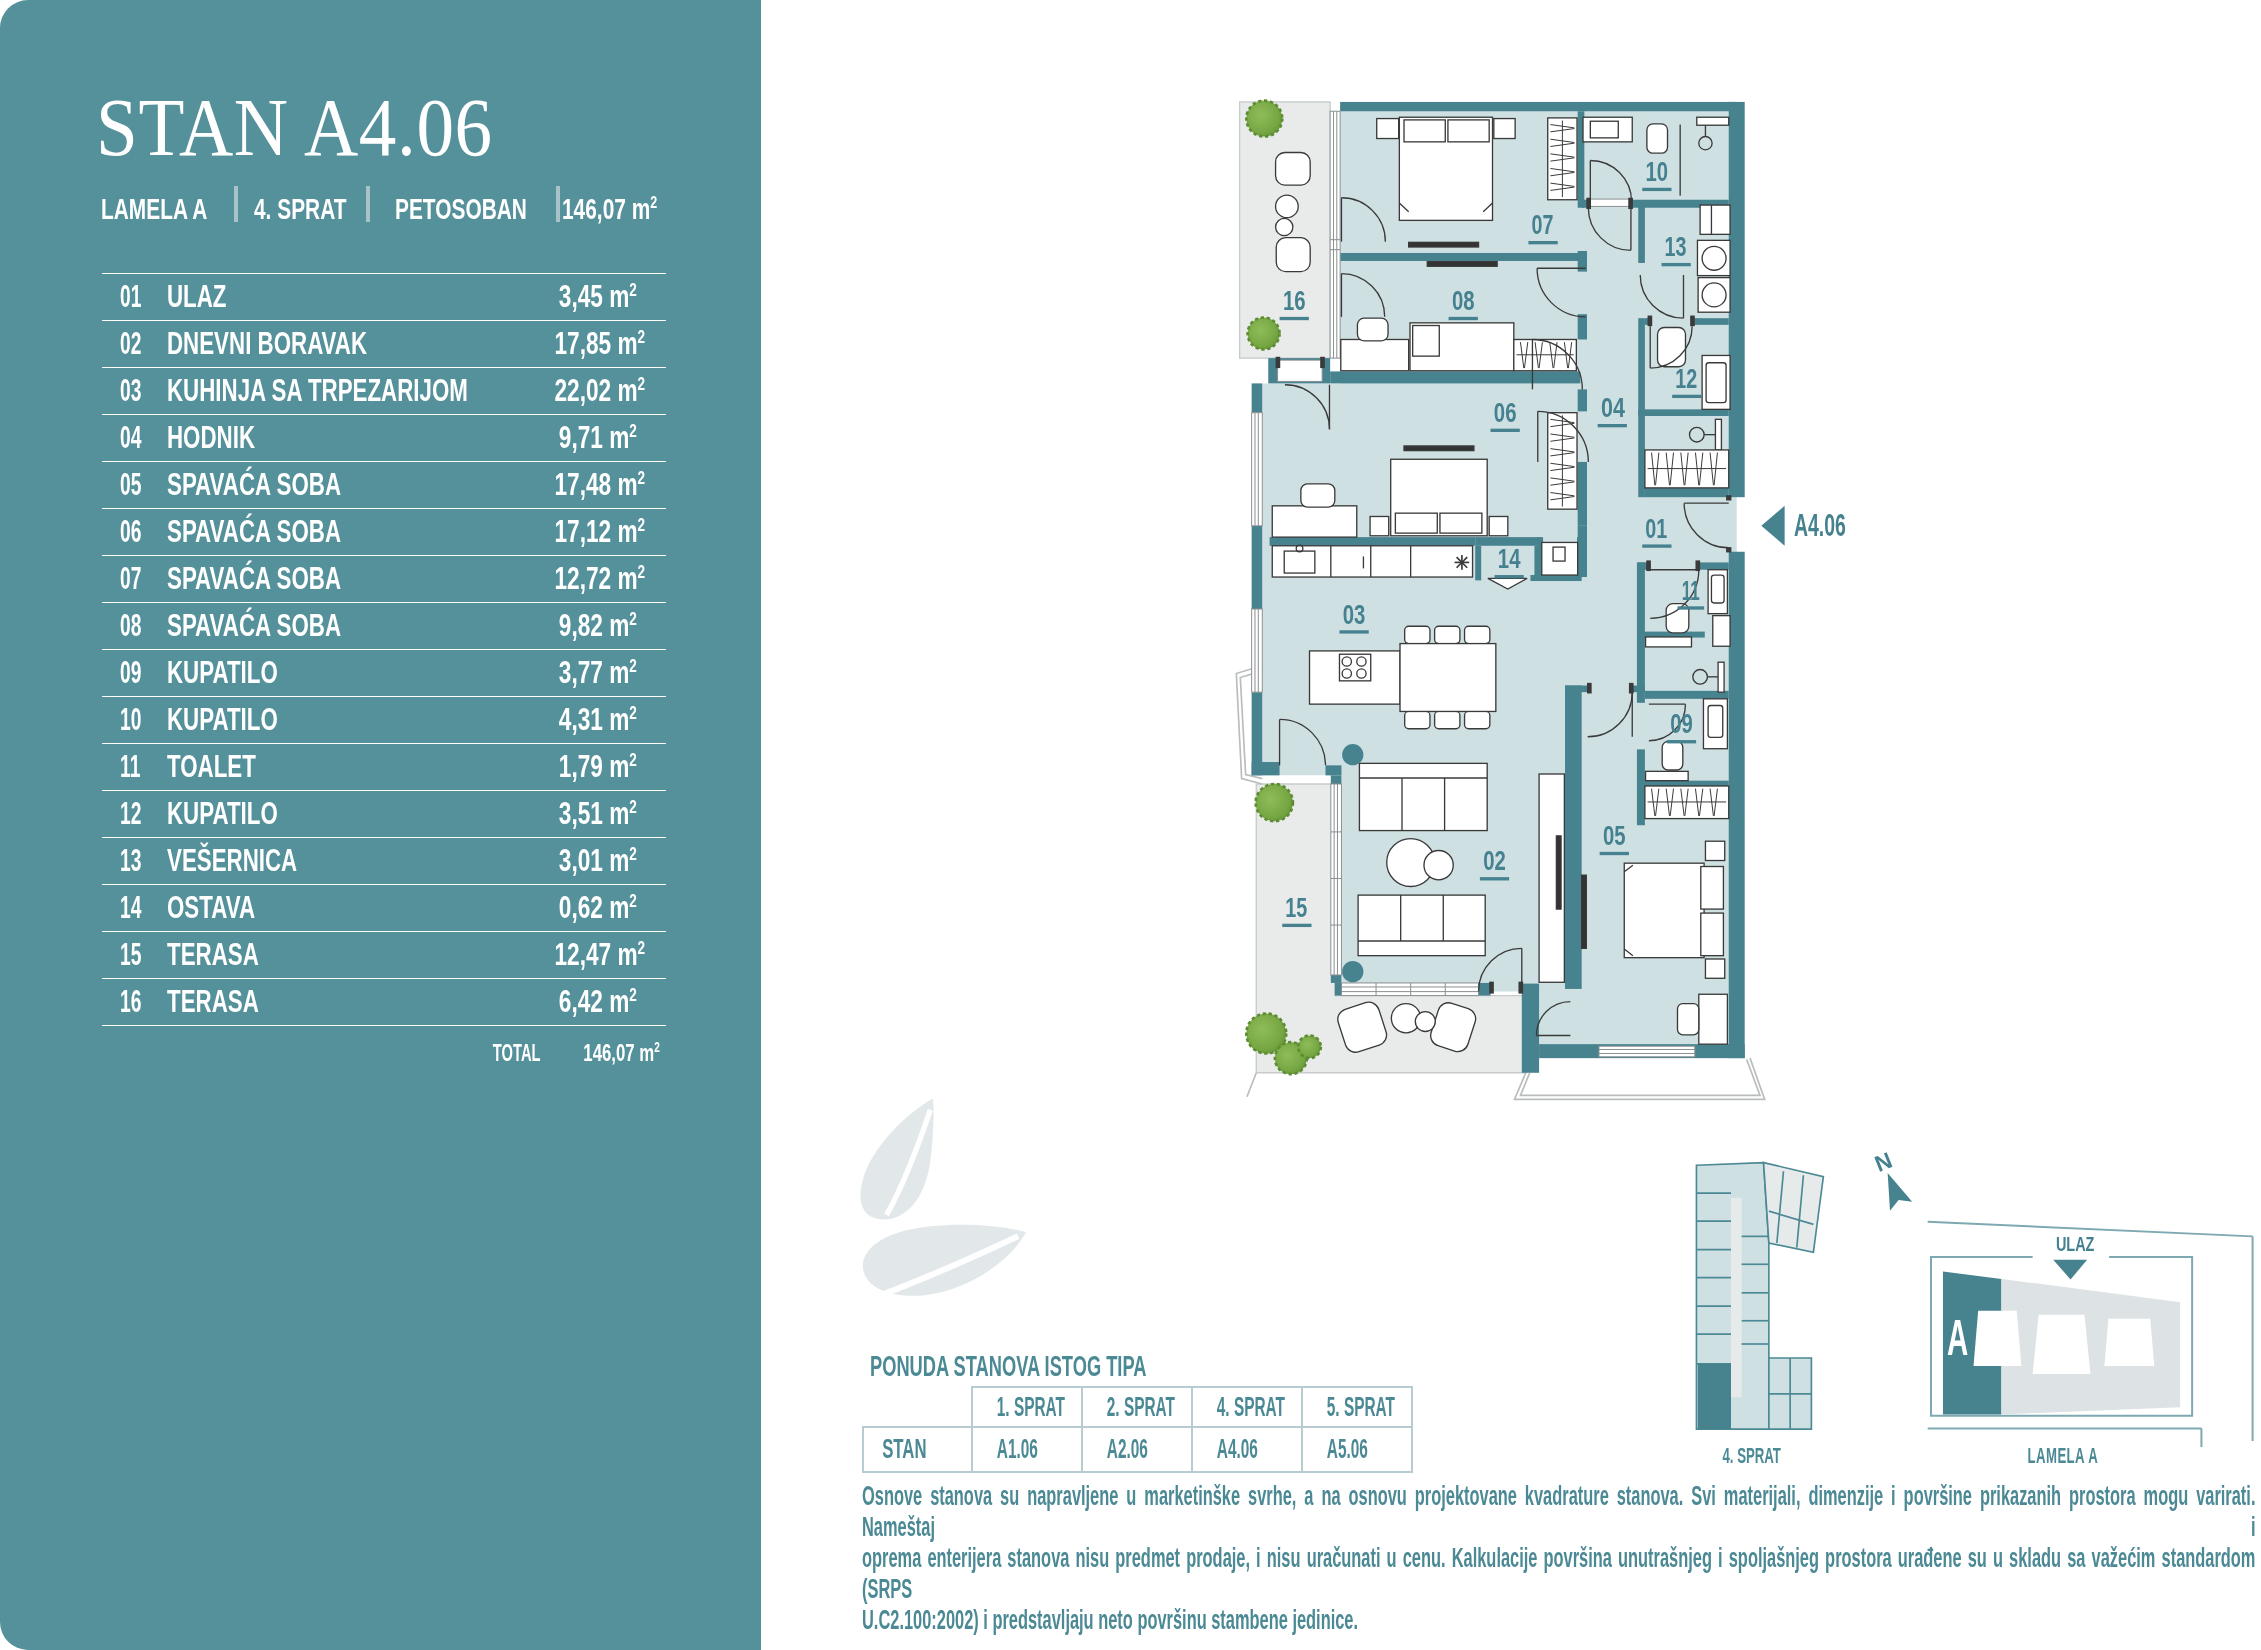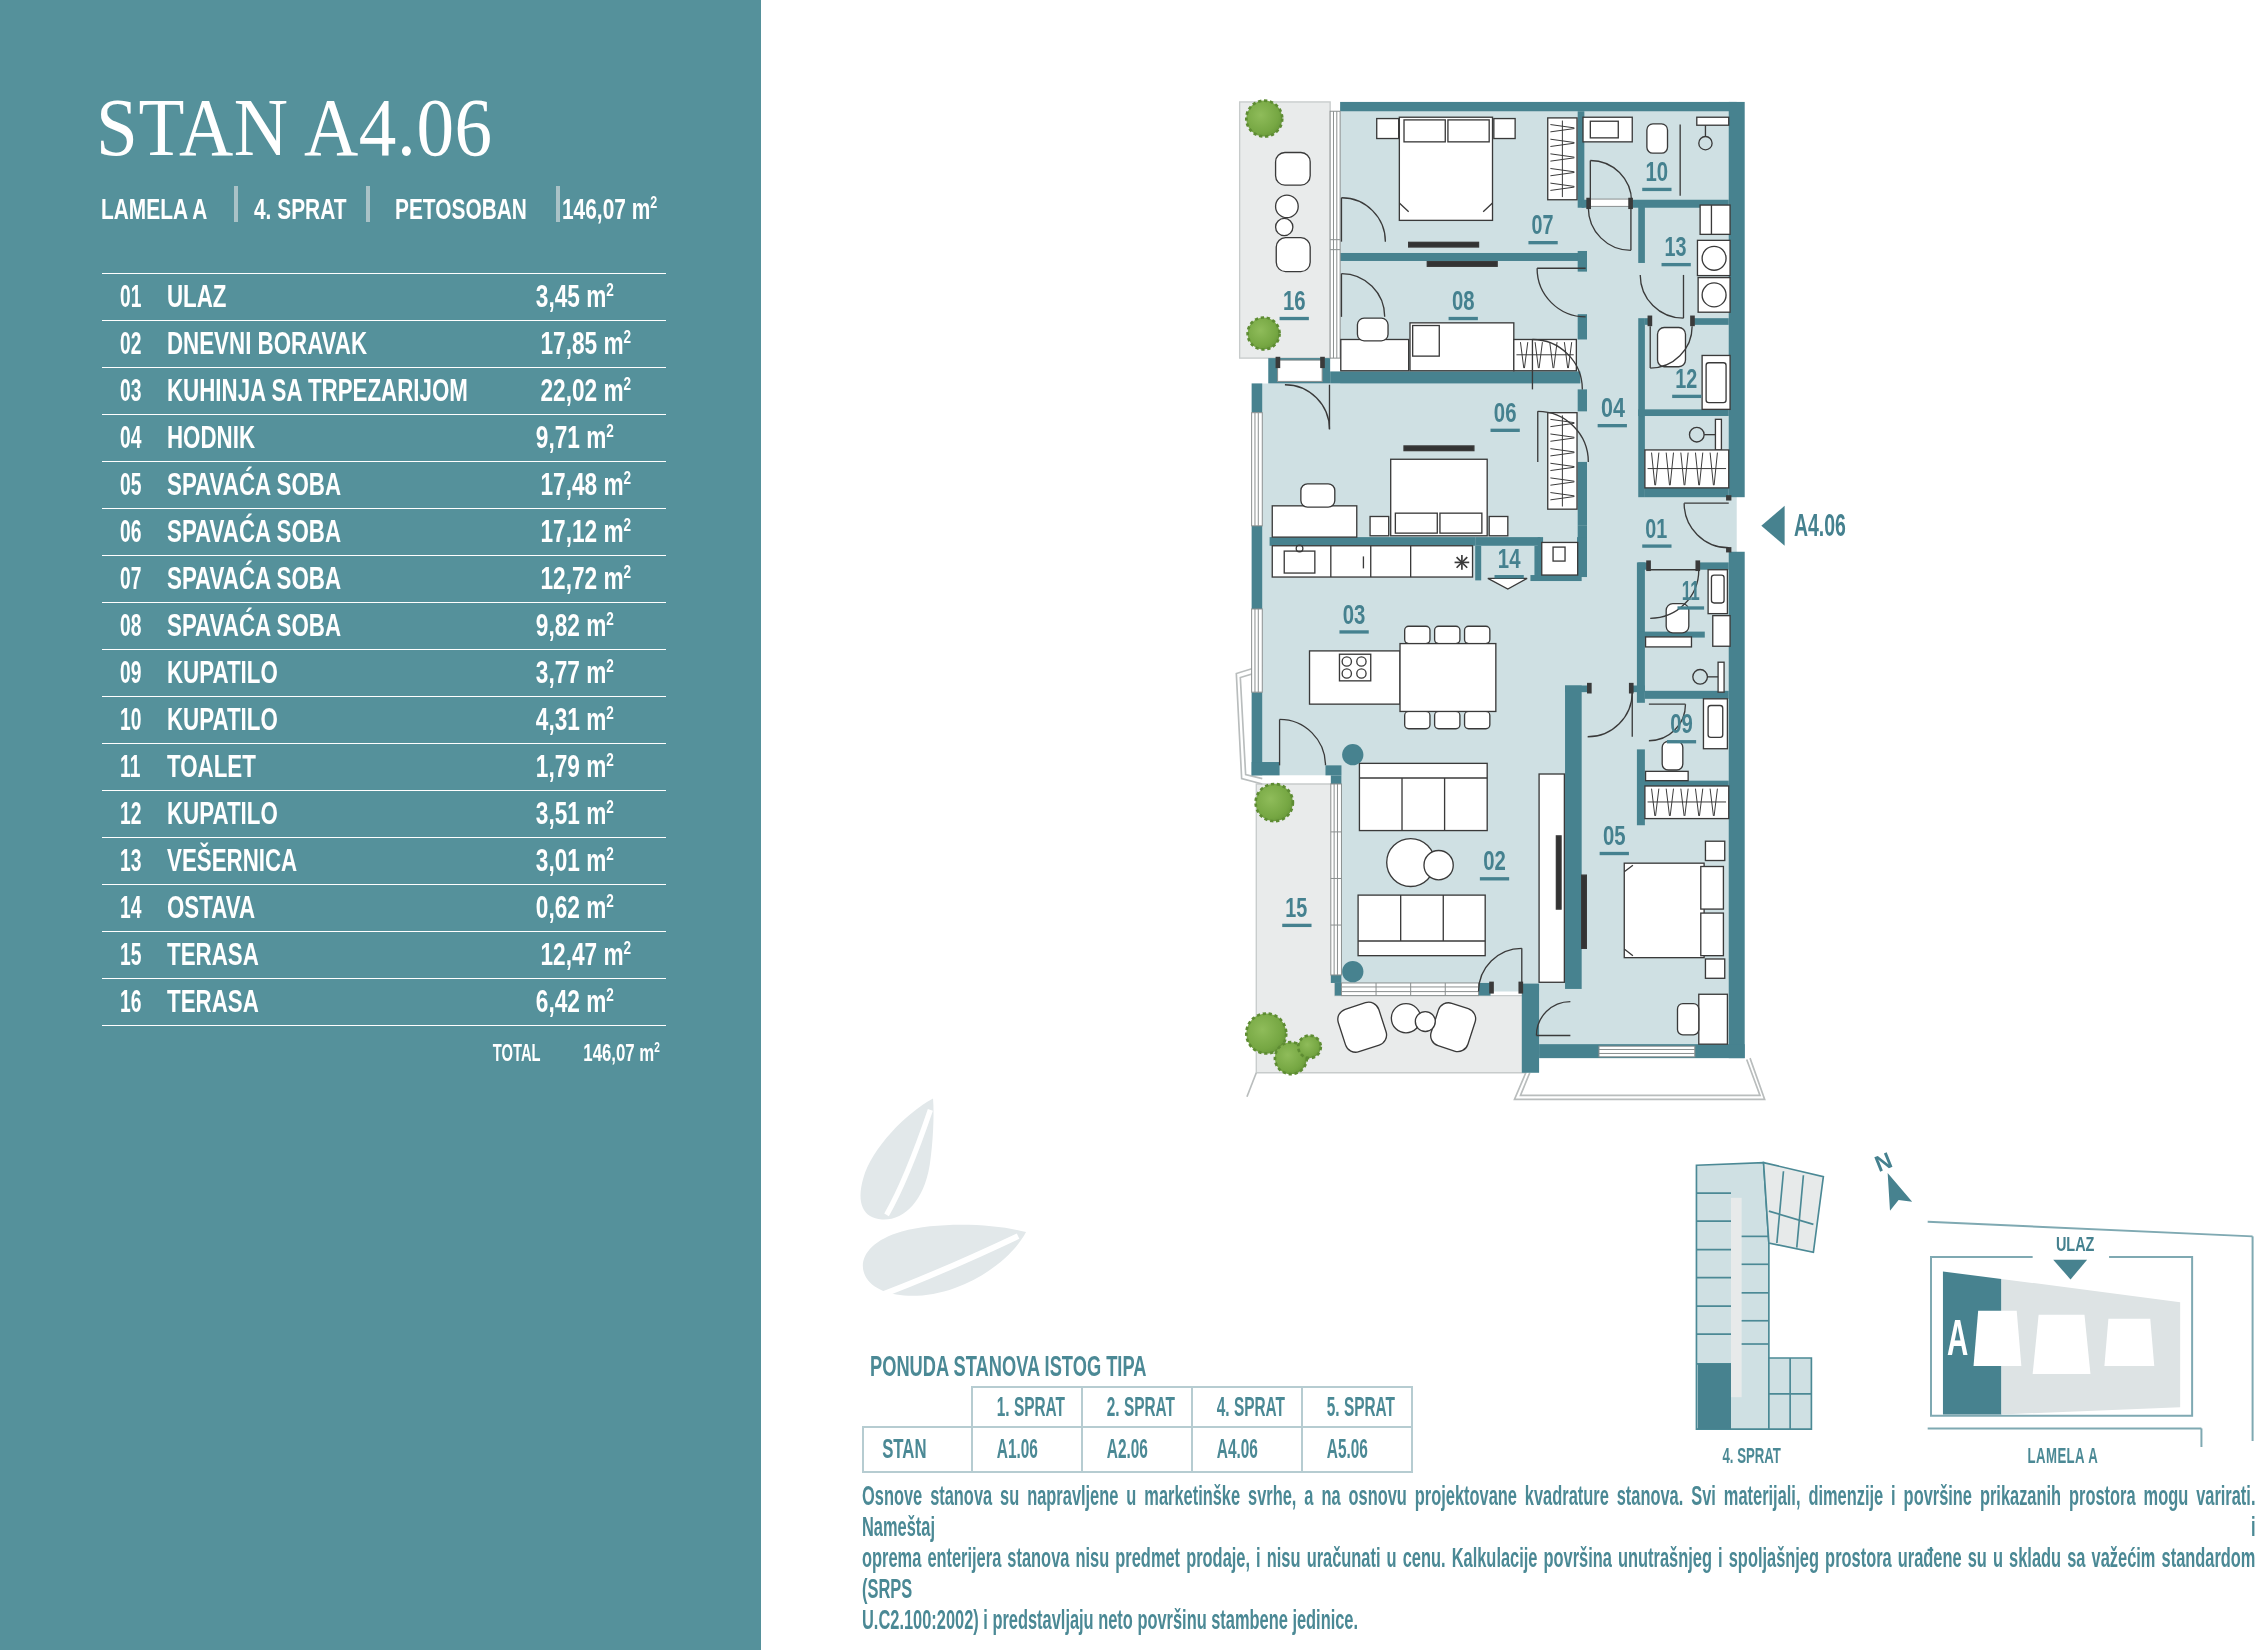--- a/index.html
+++ b/index.html
@@ -1,30 +1,30 @@
 <!DOCTYPE html>
 <html style="font-size:10.6px"><head>
 <meta charset="utf-8">
 <style>
   html,body{margin:0;padding:0;}
   body{width:2261px;height:1650px;background:#ffffff;font-family:"Liberation Sans",sans-serif;}
-  #page{position:relative;width:2261px;height:1650px;overflow:hidden;background:#ffffff;}
+  #page{position:relative;width:2261px;height:1650px;overflow:hidden;background:#ffffff;border-radius:28px;}
   .abs{position:absolute;}
   #sidebar{position:absolute;left:0;top:0;width:761px;height:1650px;background:#55919b;}
   #title{position:absolute;left:96px;top:79px;color:#fff;font-family:"Liberation Serif",serif;
          font-size:83px;font-weight:normal;transform:scaleX(0.905);transform-origin:0 0;white-space:nowrap;letter-spacing:0.7px;}
   .sub{position:absolute;top:192px;height:35px;color:#fff;font-weight:bold;font-size:29px;line-height:35px;
        transform:scaleX(0.72);transform-origin:0 0;white-space:nowrap;letter-spacing:0px;}
   .bar{position:absolute;top:186px;width:4px;height:36px;background:#a9c2c7;}
   table.rooms{position:absolute;left:102px;top:273px;width:564px;border-collapse:collapse;table-layout:fixed;}
   table.rooms td{border-top:1.3px solid #fff;height:46px;padding:0;color:#fff;font-weight:bold;font-size:31px;vertical-align:middle;}
   table.rooms tr:last-child td{border-bottom:1.3px solid #fff;}
   table.rooms td.num{width:47px;padding-left:18px;}
   td.nm{}
-  table.rooms td.ar{text-align:left;padding-right:6px;width:153px;}
+  table.rooms td.ar{text-align:center;padding-right:6px;width:153px;}
   .cnd{display:inline-block;transform:scaleX(0.72);transform-origin:0 0;white-space:nowrap;}
   .cndr{display:inline-block;transform:scaleX(0.73);transform-origin:100% 0;white-space:nowrap;}
   .cnum{display:inline-block;transform:scaleX(0.62);transform-origin:0 0;white-space:nowrap;}
   .cnd2{display:block;transform:scaleX(0.57);transform-origin:50% 50%;white-space:nowrap;}
   sup{font-size:60%;vertical-align:super;line-height:0;}
   #totalrow{position:absolute;left:102px;top:1033px;width:564px;color:#fff;font-weight:bold;font-size:23px;height:41px;line-height:41px;}
   #ponuda-h{position:absolute;left:870px;top:1350px;color:#4b8995;font-weight:bold;font-size:29px;
             transform:scaleX(0.63);transform-origin:0 0;white-space:nowrap;letter-spacing:0px;}
   table.pon{position:absolute;left:862px;top:1386px;border-collapse:collapse;table-layout:fixed;width:540px;}
   table.pon td{border:2.7px solid #b6ccd1;color:#4b8995;font-weight:bold;font-size:27px;text-align:left;vertical-align:middle;}

